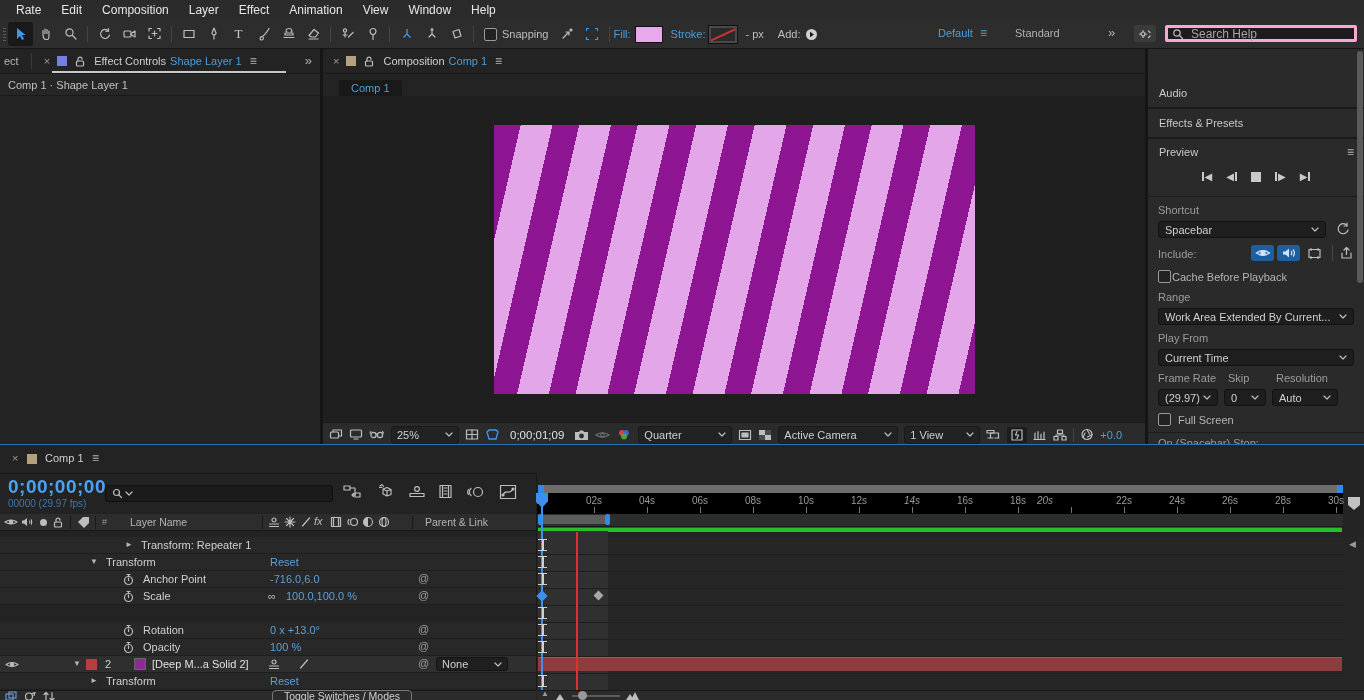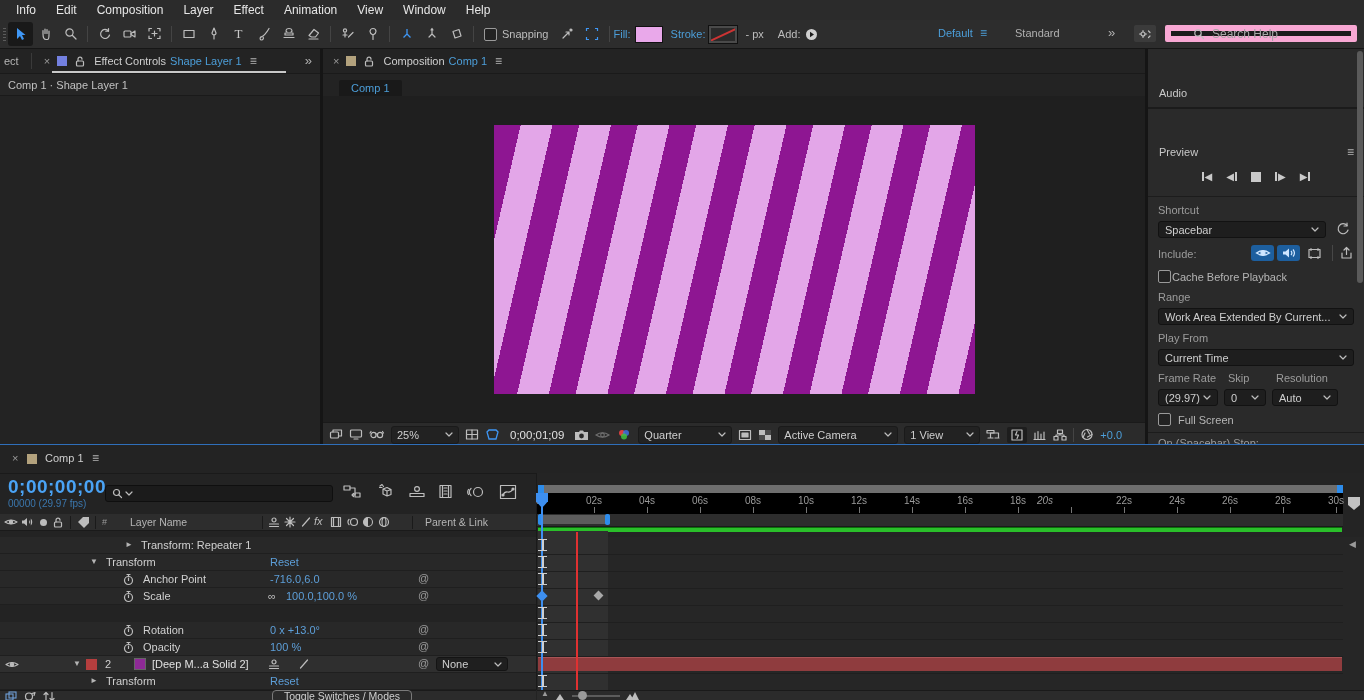--- a/index.html
+++ b/index.html
@@ -50,21 +50,21 @@
   .rtk{position:absolute;top:14px;width:1px;height:6px;background:#777;display:block}
   .ibeam{position:absolute;width:9px;height:12px}
   .ibeam:before{content:"";position:absolute;left:4px;top:0;width:1.5px;height:12px;background:#cfcfcf}
   .ibeam:after{content:"";position:absolute;left:0;top:0;width:9px;height:12px;border-top:1.5px solid #cfcfcf;border-bottom:1.5px solid #cfcfcf;box-sizing:border-box}
   .kf{position:absolute;width:8px;height:8px;transform:rotate(45deg)}
 </style>
 </head>
 <body>
 
 <div id="menubar">
-  <span>Info</span>
+  <span>Rate</span>
   <span>Edit</span>
   <span>Composition</span>
   <span>Layer</span>
   <span>Effect</span>
   <span>Animation</span>
   <span>View</span>
   <span>Window</span>
   <span>Help</span>
 </div>
 
@@ -209,21 +209,21 @@
   <span class="abs blue" style="left:980px;top:6px;font-size:12px">≡</span>
   <span class="abs" style="left:1015px;top:7px;color:#b0b0b0">Standard</span>
   <span class="abs" style="left:1108px;top:5px;font-size:13px;color:#b0b0b0">»</span>
   <span class="abs ib" style="left:1134px;top:5px;width:22px;height:17px;background:#3b3b3b;border-radius:2px">
       <svg class="st" width="14" height="12">
         <circle cx="5" cy="6" r="2"></circle>
         <path d="M5 2.5 V4 M5 8 V9.5 M1.5 6 H3 M7 6 H8.5"></path>
         <path d="M10.5 3 l1.5 1.5 M12 8 l-1.5 1.5"></path>
       </svg>
     </span>
-  <span class="abs" style="left:1165px;top:5px;width:192px;height:17px;background:#1c1c1c;border:6px solid #f9a8d4;border-radius:2px;display:flex;align-items:center;padding-left:22px;box-sizing:border-box">
+  <span class="abs" style="left:1165px;top:5px;width:192px;height:17px;background:#1c1c1c;border:3px solid #f9a8d4;border-radius:2px;display:flex;align-items:center;padding-left:4px;box-sizing:border-box">
     <svg class="st" width="12" height="12">
         <circle cx="5" cy="5" r="3.2"></circle>
         <path d="M7.5 7.5 L10.5 10.5"></path>
       </svg>
     <span style="color:#a5a5a5;margin-left:7px;font-size:12px">Search Help</span>
   </span>
 </div>
 
 <div id="ws">
 
@@ -396,20 +396,23 @@
             <path d="M7 1.5 L9.5 6 M12 6.5 L7.5 9 M3 9.5 L5 5"></path>
           </svg>
         </span>
       <span class="blue">+0.0</span>
     </div>
   </div>
 
   <div class="panel" style="width:216px;flex:none;background:#2a2a2a">
     <div class="rsec" style="top:30px;height:30px">
         <span>Audio</span>
+      </div>
+    <div class="rsec" style="top:60px;height:30px">
+        <span>Effects &amp; Presets</span>
       </div>
     <div class="rsec" style="top:90px;height:26px;border-bottom:none;justify-content:space-between;padding-right:10px">
       <span>Preview</span>
       <span style="font-size:12px;color:#b5b5b5">≡</span>
     </div>
     <div class="abs" style="top:122px;left:0;width:216px;display:flex;justify-content:center;gap:14px">
       <span class="tbt"><i class="bar2"></i>◀</span>
       <span class="tbt">◀<i class="bar2"></i></span>
       <span class="tbt">
           <i style="width:10px;height:10px;background:#c9c9c9;display:inline-block"></i>
@@ -802,21 +805,21 @@
         <span class="rlb" style="left: 110px;">04s</span>
         <i class="rtk" style="left: 110px;"></i>
         <span class="rlb" style="left: 163px;">06s</span>
         <i class="rtk" style="left: 163px;"></i>
         <span class="rlb" style="left: 216px;">08s</span>
         <i class="rtk" style="left: 216px;"></i>
         <span class="rlb" style="left: 269px;">10s</span>
         <i class="rtk" style="left: 269px;"></i>
         <span class="rlb" style="left: 322px;">12s</span>
         <i class="rtk" style="left: 322px;"></i>
-        <span class="rlb" style="left: 375px;">14s</span>
+        <span class="rlb" style="left: 375px; font-style: italic;">14s</span>
         <i class="rtk" style="left: 375px;"></i>
         <span class="rlb" style="left: 428px;">16s</span>
         <i class="rtk" style="left: 428px;"></i>
         <span class="rlb" style="left: 481px;">18s</span>
         <i class="rtk" style="left: 481px;"></i>
         <span class="rlb" style="left: 508px; font-style: italic;">20s</span>
         <i class="rtk" style="left: 534px;"></i>
         <span class="rlb" style="left: 587px;">22s</span>
         <i class="rtk" style="left: 587px;"></i>
         <span class="rlb" style="left: 640px;">24s</span>

